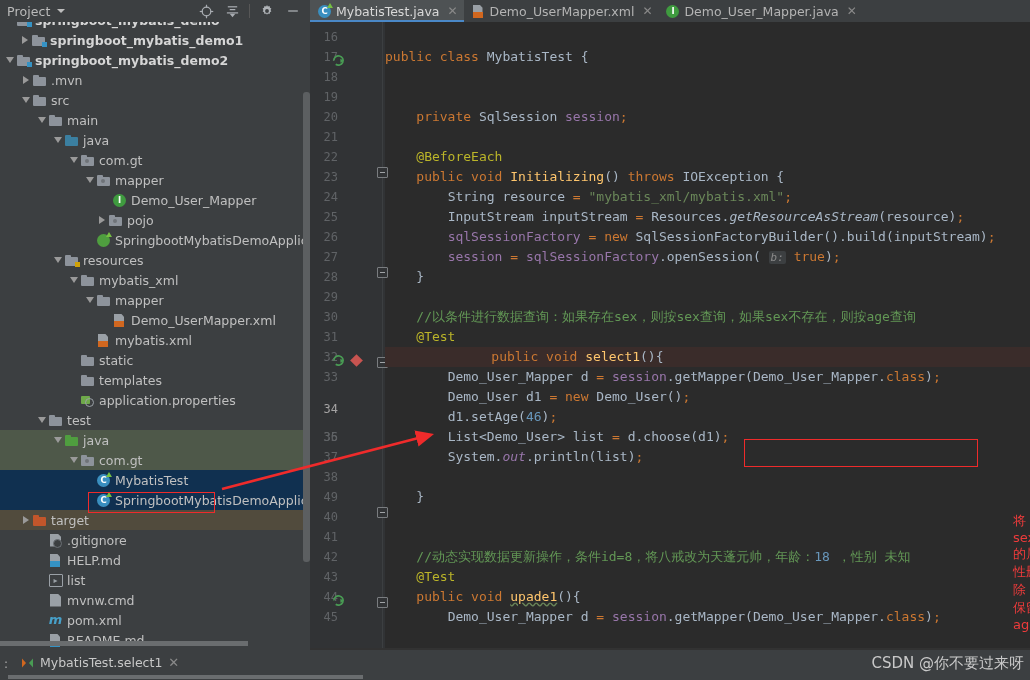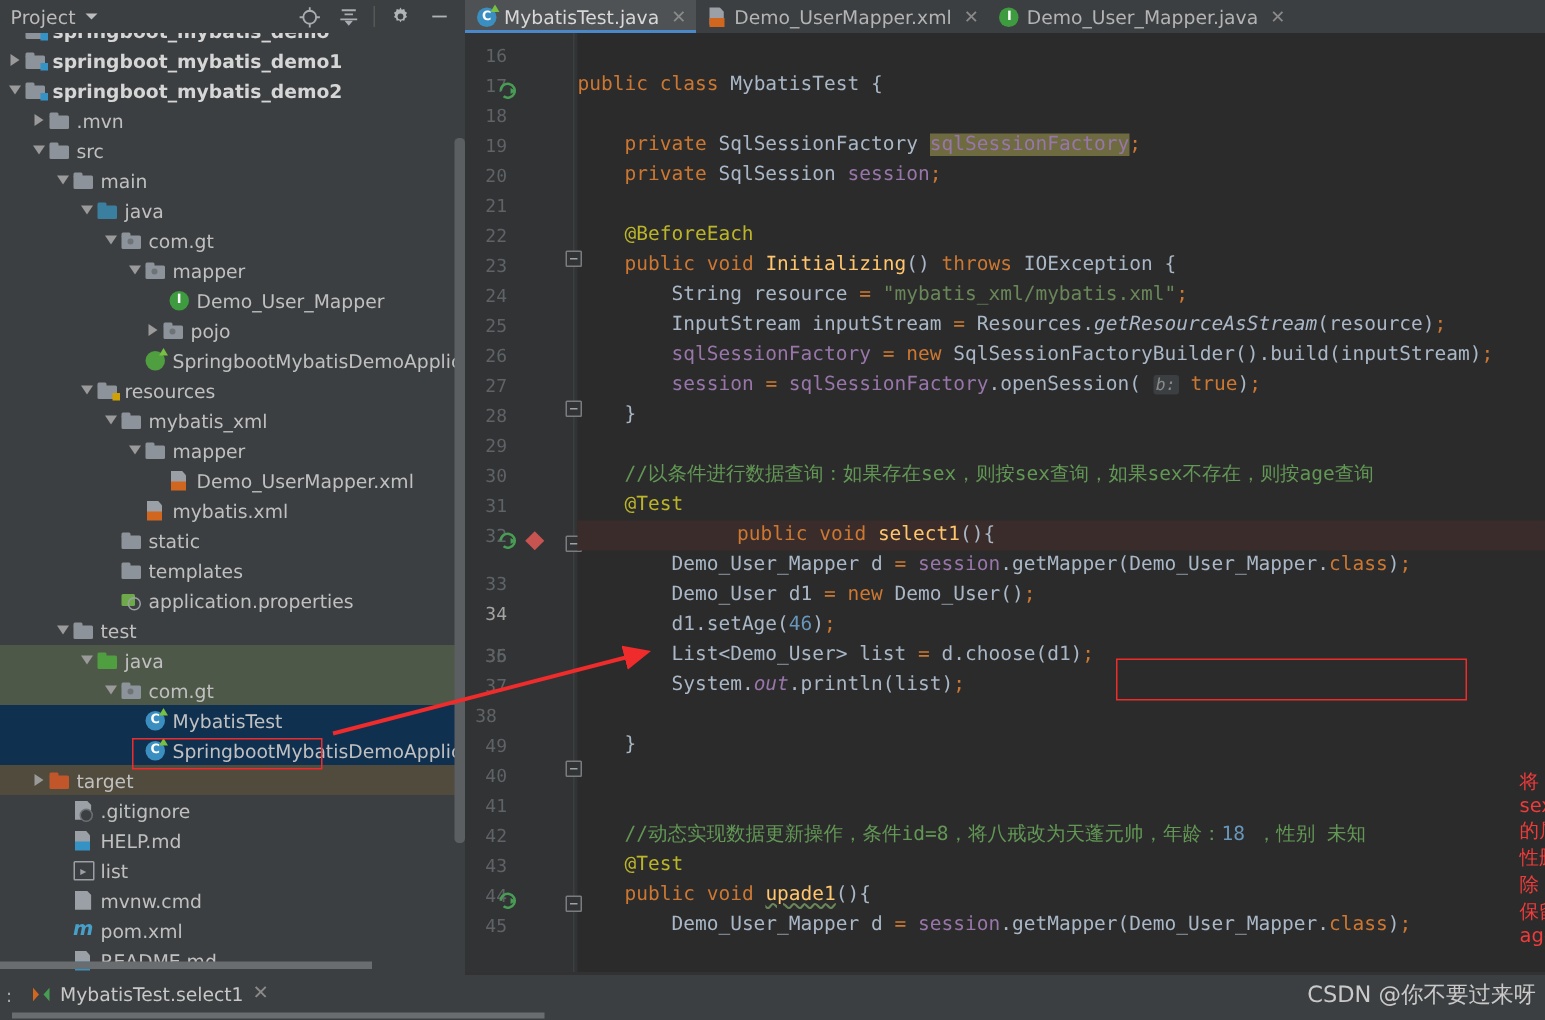--- a/index.html
+++ b/index.html
@@ -192,21 +192,21 @@
         <div class="tree-row bold" style="top: -12px; position: absolute; left: 0px; right: 0px;">
           <span style="width: 4px; flex: 0 0 auto;"></span>
           <span class="arrow"></span>
           <span class="ic">
             <span class="folder">
               <span class="badge"></span>
             </span>
           </span>
           <span class="lbl">springboot_mybatis_demo</span>
         </div>
-        <div class="tree-row bold" style="top: 8px; position: absolute; left: 0px; right: 0px;">
+        <div class="tree-row bold" style="top: 8px; position: absolute; left: 0px; right: 0px; padding-left: 15px;">
           <span style="width: 4px; flex: 0 0 auto;"></span>
           <span class="arrow">
             <span class="tri-right"></span>
           </span>
           <span class="ic">
             <span class="folder">
               <span class="badge"></span>
             </span>
           </span>
           <span class="lbl">springboot_mybatis_demo1</span>
@@ -539,26 +539,26 @@
             <div class="gutter-line" style="top: 145px;">23</div>
             <div class="gutter-line" style="top: 165px;">24</div>
             <div class="gutter-line" style="top: 185px;">25</div>
             <div class="gutter-line" style="top: 205px;">26</div>
             <div class="gutter-line" style="top: 225px;">27</div>
             <div class="gutter-line" style="top: 245px;">28</div>
             <div class="gutter-line" style="top: 265px;">29</div>
             <div class="gutter-line" style="top: 285px;">30</div>
             <div class="gutter-line" style="top: 305px;">31</div>
             <div class="gutter-line" style="top: 325px;">32</div>
-            <div class="gutter-line" style="top: 345px; margin-top: 12px;">33</div>
+            <div class="gutter-line" style="top: 345px;">33</div>
             <div class="gutter-line cur" style="top: 365px; margin-top: 12px;">34</div>
             <div class="gutter-line" style="top: 385px; margin-top: 20px;">35</div>
             <div class="gutter-line" style="top: 405px;">36</div>
             <div class="gutter-line" style="top: 425px;">37</div>
-            <div class="gutter-line" style="top: 445px; text-align: center;">38</div>
+            <div class="gutter-line" style="top: 445px;">38</div>
             <div class="gutter-line" style="top: 465px;">49</div>
             <div class="gutter-line" style="top: 485px;">40</div>
             <div class="gutter-line" style="top: 505px;">41</div>
             <div class="gutter-line" style="top: 525px;">42</div>
             <div class="gutter-line" style="top: 545px;">43</div>
             <div class="gutter-line" style="top: 565px;">44</div>
             <div class="gutter-line" style="top: 585px;">45</div>
           </div>
 
         <div class="run-ic" style="top:32px">
@@ -584,21 +584,20 @@
         <div class="fold-mark" style="top:145px"></div>
         <div class="fold-mark" style="top:245px"></div>
         <div class="fold-mark" style="top:335px"></div>
         <div class="fold-mark" style="top:485px"></div>
         <div class="fold-mark" style="top:575px"></div>
       </div>
       <div class="code-lines" id="code-lines">
           <div class="cl" style="top: 5px; left: 0px;"></div>
           <div class="cl" style="top: 25px; left: 0px;"><span class="kw">public</span> <span class="kw">class</span> <span class="pln">MybatisTest</span> <span class="pln">{</span></div>
           <div class="cl" style="top: 45px; left: 0px;"></div>
-          <div class="cl" style="top: 65px; left: 0px;">    <span class="kw">private</span> <span class="pln">SqlSessionFactory</span> <span class="hlight"><span class="fld">sqlSessionFactory</span></span><span class="kw">;</span></div>
           <div class="cl" style="top: 85px; left: 0px;">    <span class="kw">private</span> <span class="pln">SqlSession</span> <span class="fld">session</span><span class="kw">;</span></div>
           <div class="cl" style="top: 105px; left: 0px;"></div>
           <div class="cl" style="top: 125px; left: 0px;">    <span class="ann">@BeforeEach</span></div>
           <div class="cl" style="top: 145px; left: 0px;">    <span class="kw">public</span> <span class="kw">void</span> <span class="mth">Initializing</span><span class="pln">()</span> <span class="kw">throws</span> <span class="pln">IOException {</span></div>
           <div class="cl" style="top: 165px; left: 0px;">        <span class="pln">String resource</span> <span class="kw">=</span> <span class="str">"mybatis_xml/mybatis.xml"</span><span class="kw">;</span></div>
           <div class="cl" style="top: 185px; left: 0px;">        <span class="pln">InputStream inputStream</span> <span class="kw">=</span> <span class="pln">Resources.</span><span class="ital">getResourceAsStream</span><span class="pln">(resource)</span><span class="kw">;</span></div>
           <div class="cl" style="top: 205px; left: 0px;">        <span class="fld">sqlSessionFactory</span> <span class="kw">=</span> <span class="kw">new</span> <span class="pln">SqlSessionFactoryBuilder().build(inputStream)</span><span class="kw">;</span></div>
           <div class="cl" style="top: 225px; left: 0px;">        <span class="fld">session</span> <span class="kw">=</span> <span class="fld">sqlSessionFactory</span><span class="pln">.openSession(</span> <span class="hint">b:</span> <span class="kw">true</span><span class="pln">)</span><span class="kw">;</span></div>
           <div class="cl" style="top: 245px; left: 0px;">    <span class="pln">}</span></div>
           <div class="cl" style="top: 265px; left: 0px;"></div>

